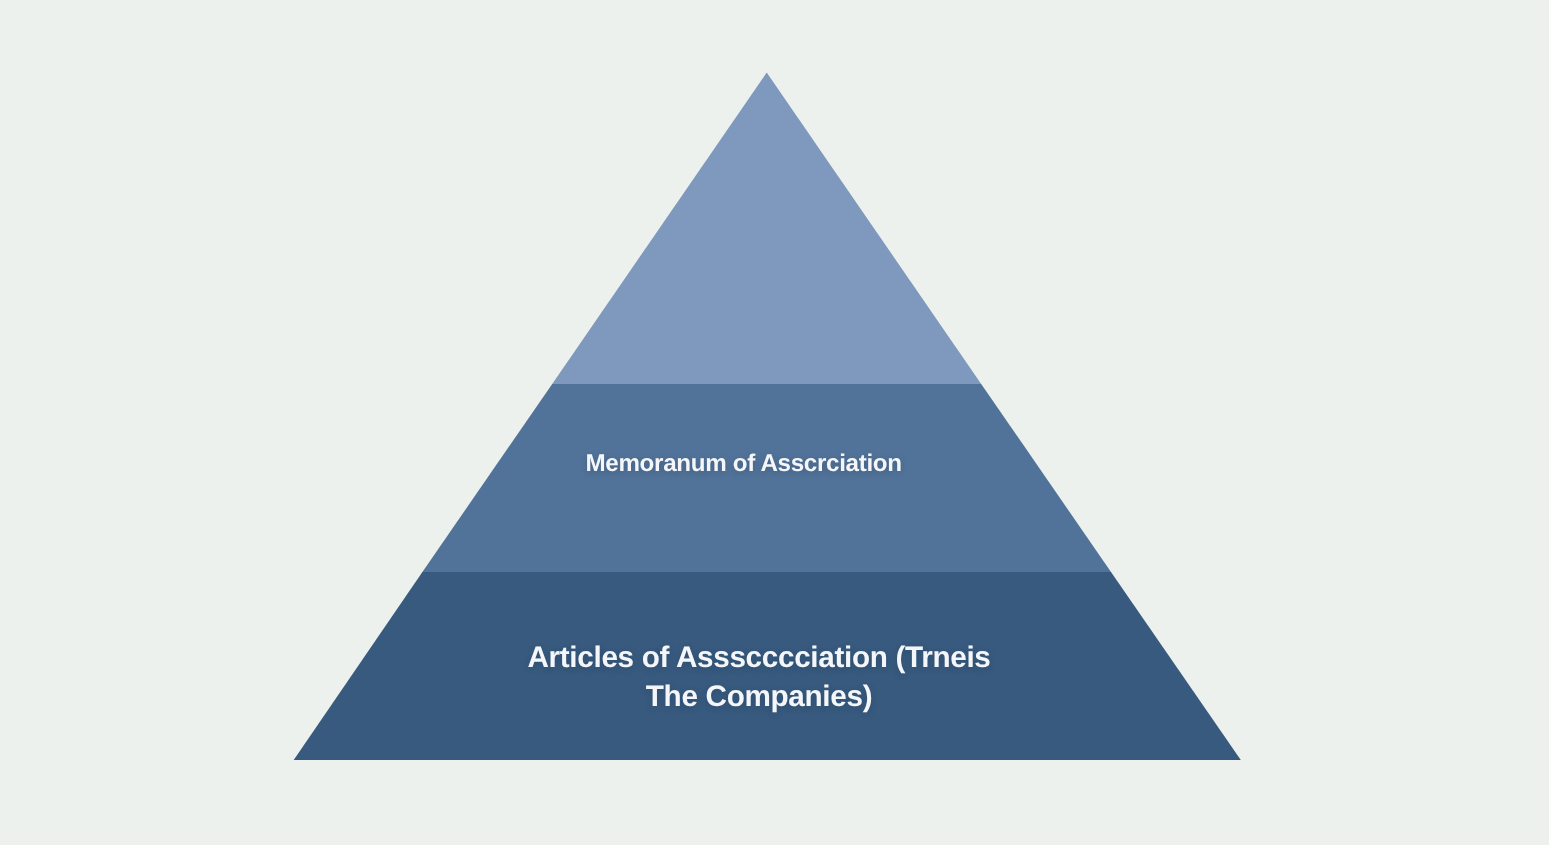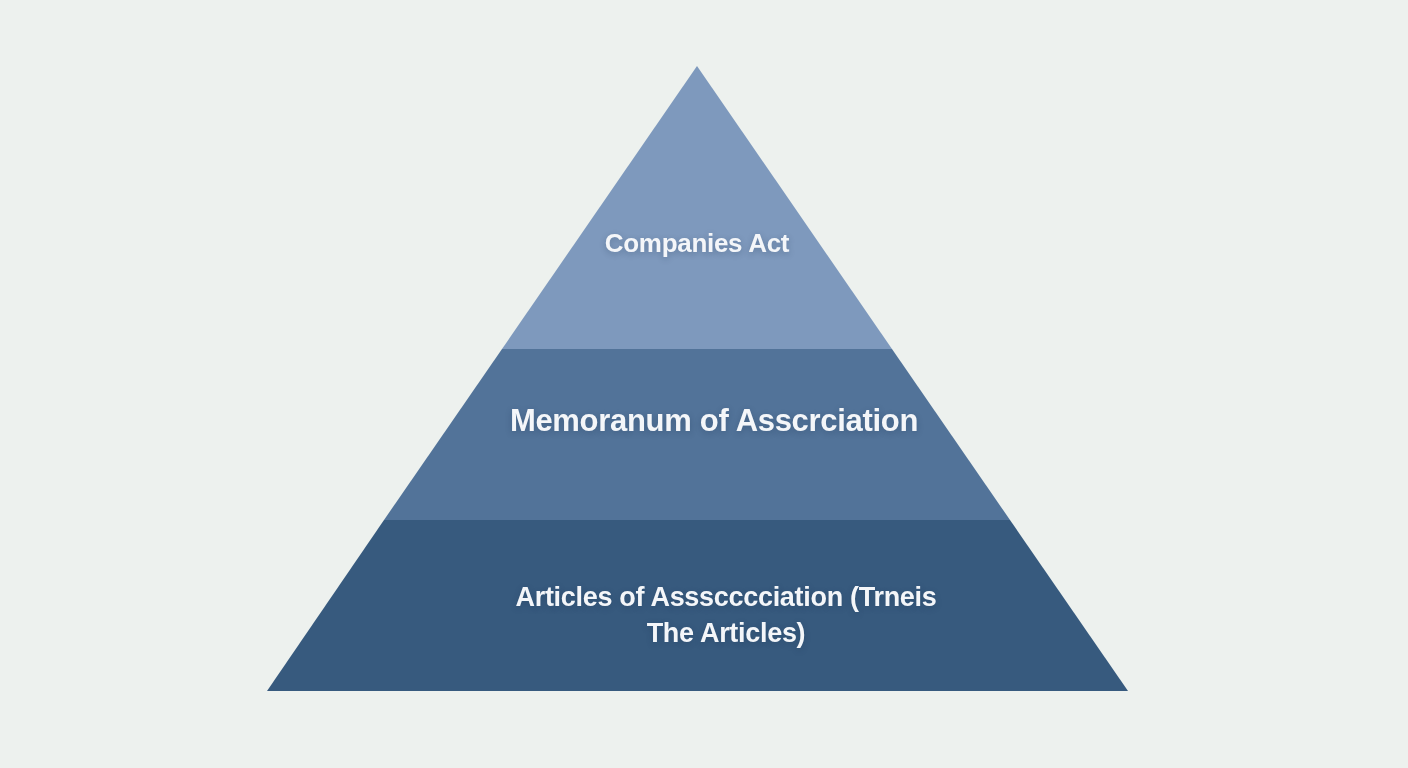--- a/index.html
+++ b/index.html
@@ -31,55 +31,53 @@
     text-shadow: 0 2px 6px rgba(25, 45, 75, 0.28);
     white-space: nowrap;
   }
   .tier-label--top {
     left: 697px;
     top: 226px;
     font-size: 26px;
     line-height: 35px;
   }
   .tier-label--middle {
-    left: 714px;
+    left: 676px;
     top: 403px;
-    font-size: 31px;
+    font-size: 22px;
     line-height: 36px;
     text-align: center;
   }
   .tier-label--bottom {
     left: 690px;
     top: 579px;
     font-size: 27px;
     line-height: 36px;
-    margin-left: 36px;
   }
 </style>
 </head>
 <body>
 
 <div class="stage">
 
   <svg width="1408" height="768" viewBox="0 0 1408 768">
     <rect x="0" y="0" width="1408" height="768" fill="#edf1ee"></rect>
 
     <polygon points="697,66 892,349 502,349" fill="#7e99bd"></polygon>
 
     <polygon points="502,349 892,349 1010,520 384,520" fill="#527399"></polygon>
 
     <polygon points="384,520 1010,520 1128,691 267,691" fill="#375a7e"></polygon>
   </svg>
 
   <div class="tier-label tier-label--top">
-    <div>Companies Act</div>
   </div>
 
   <div class="tier-label tier-label--middle">
     <div>Memoranum of Asscrciation</div>
   </div>
 
   <div class="tier-label tier-label--bottom">
     <div>Articles of Assscccciation (Trneis</div>
-    <div>The Articles)</div>
+    <div>The Companies)</div>
   </div>
 
 </div>
 
 </body></html>

